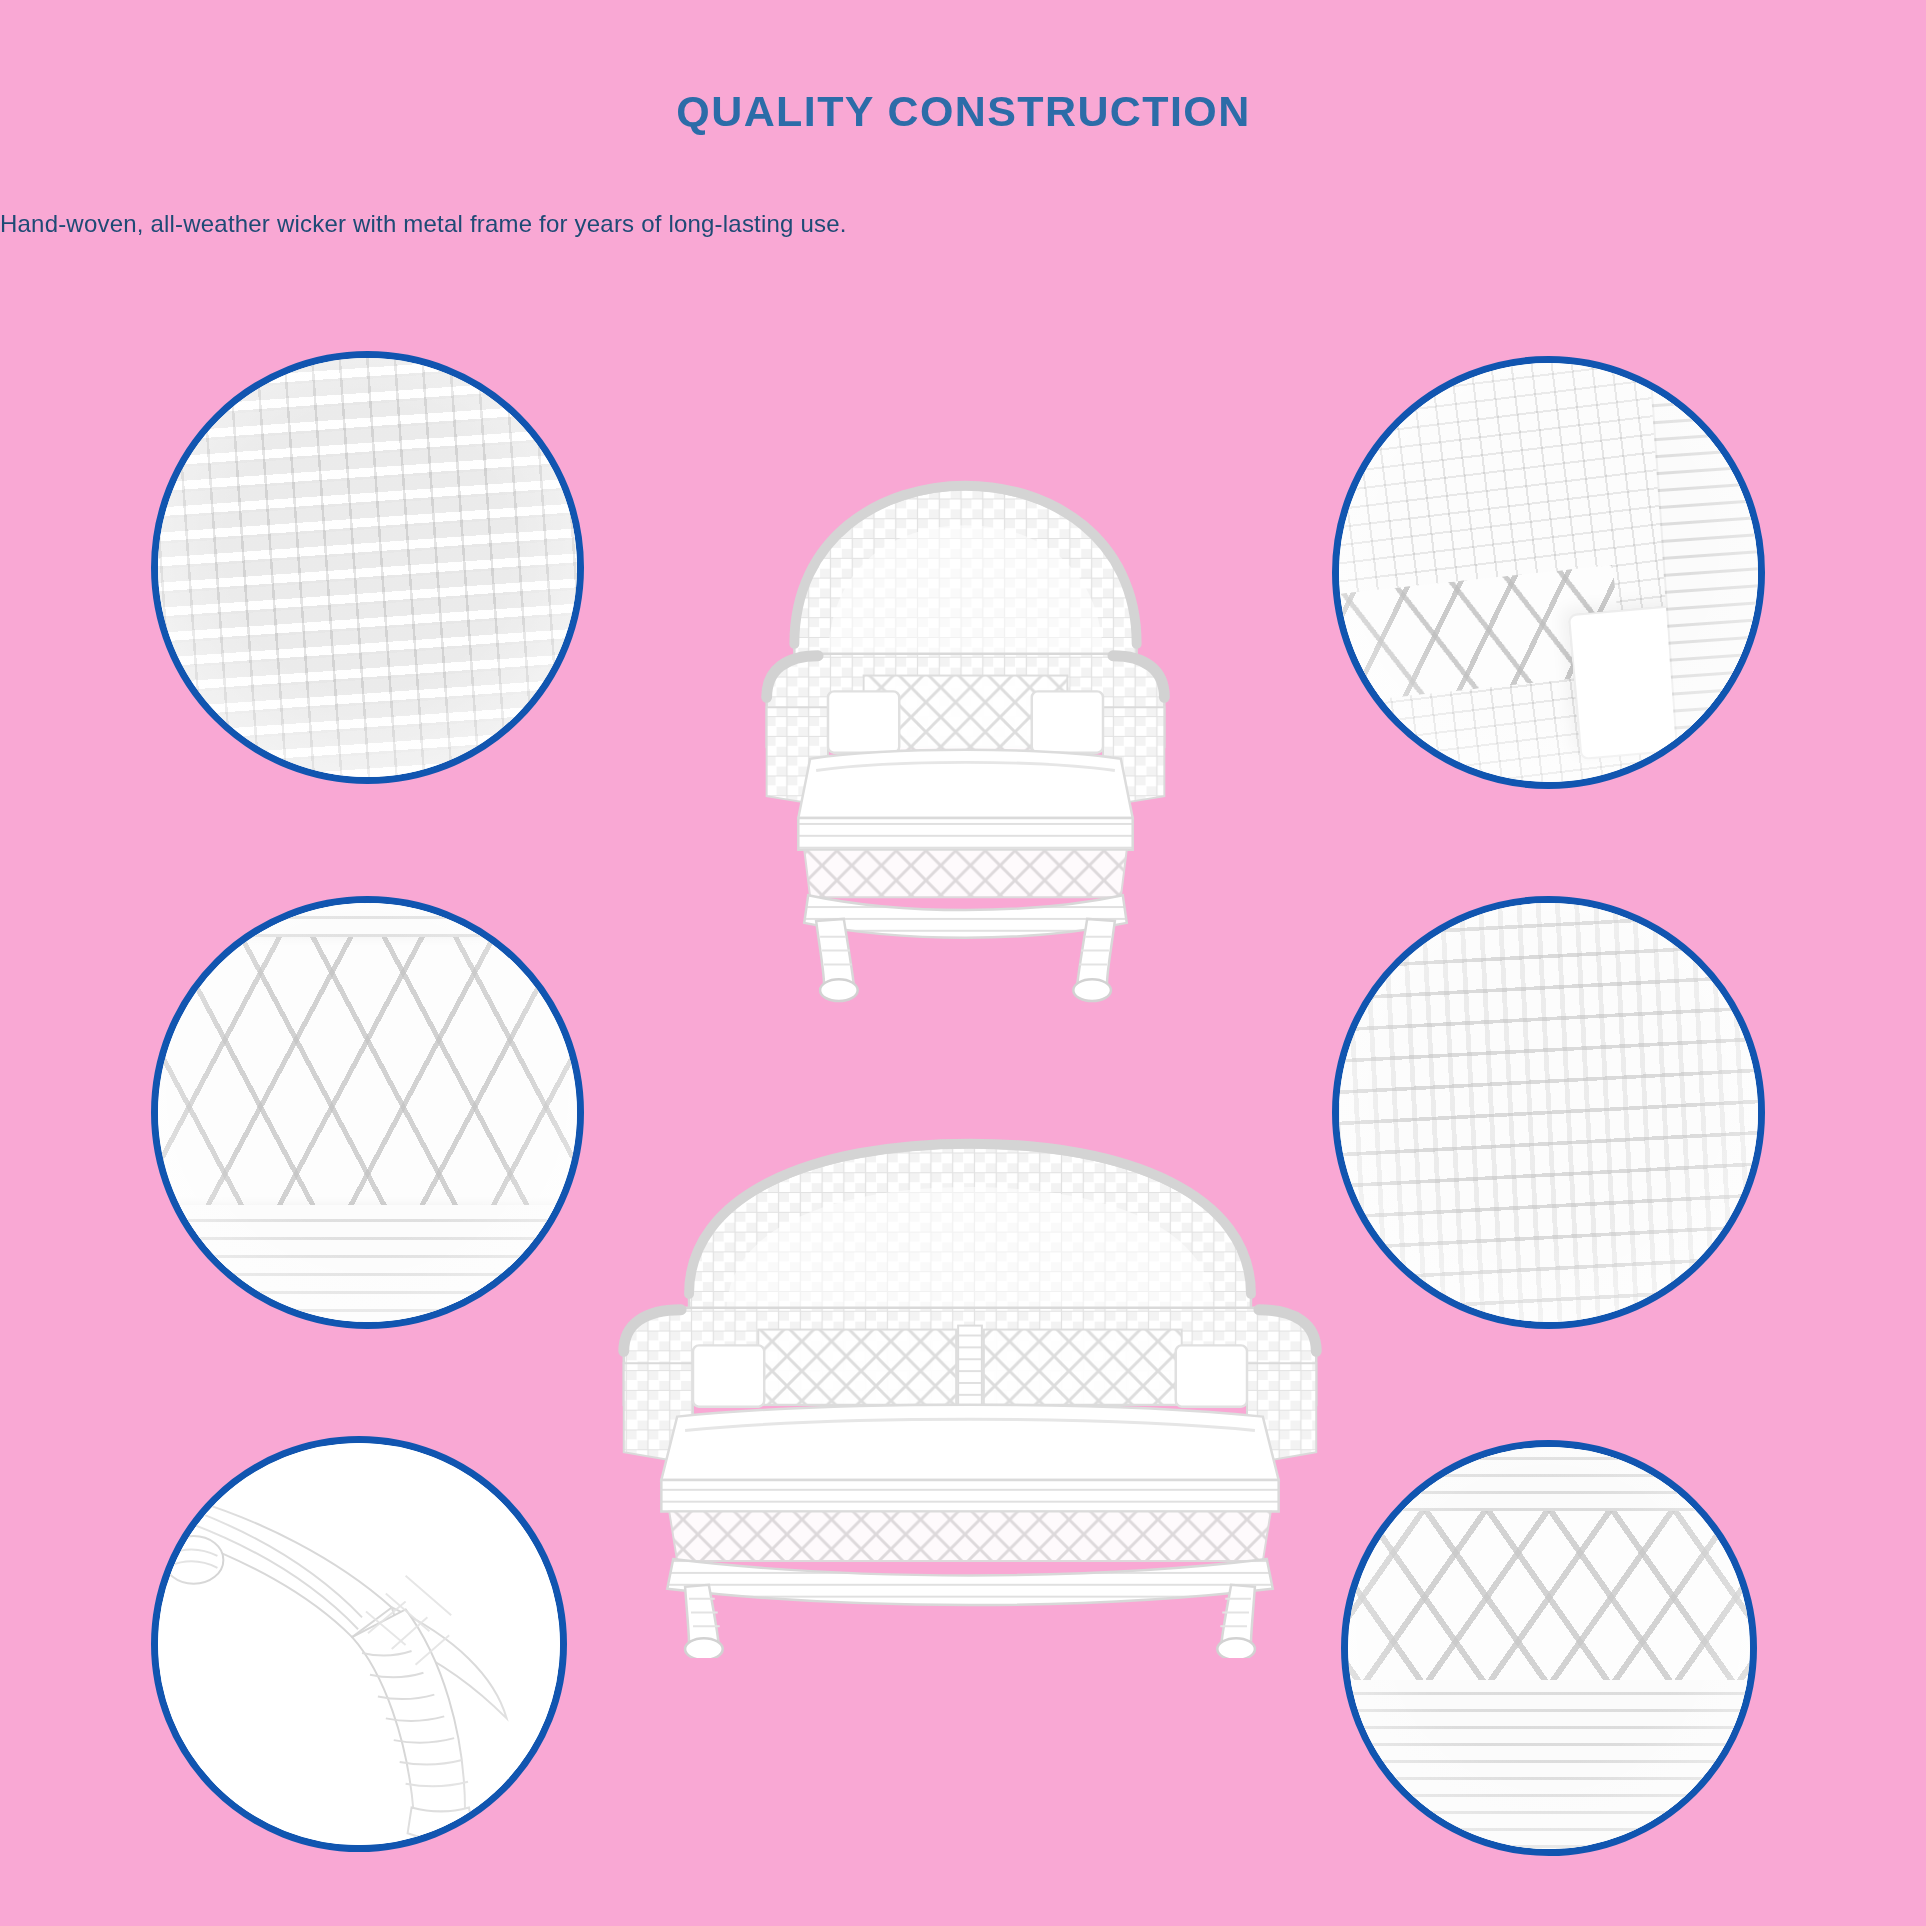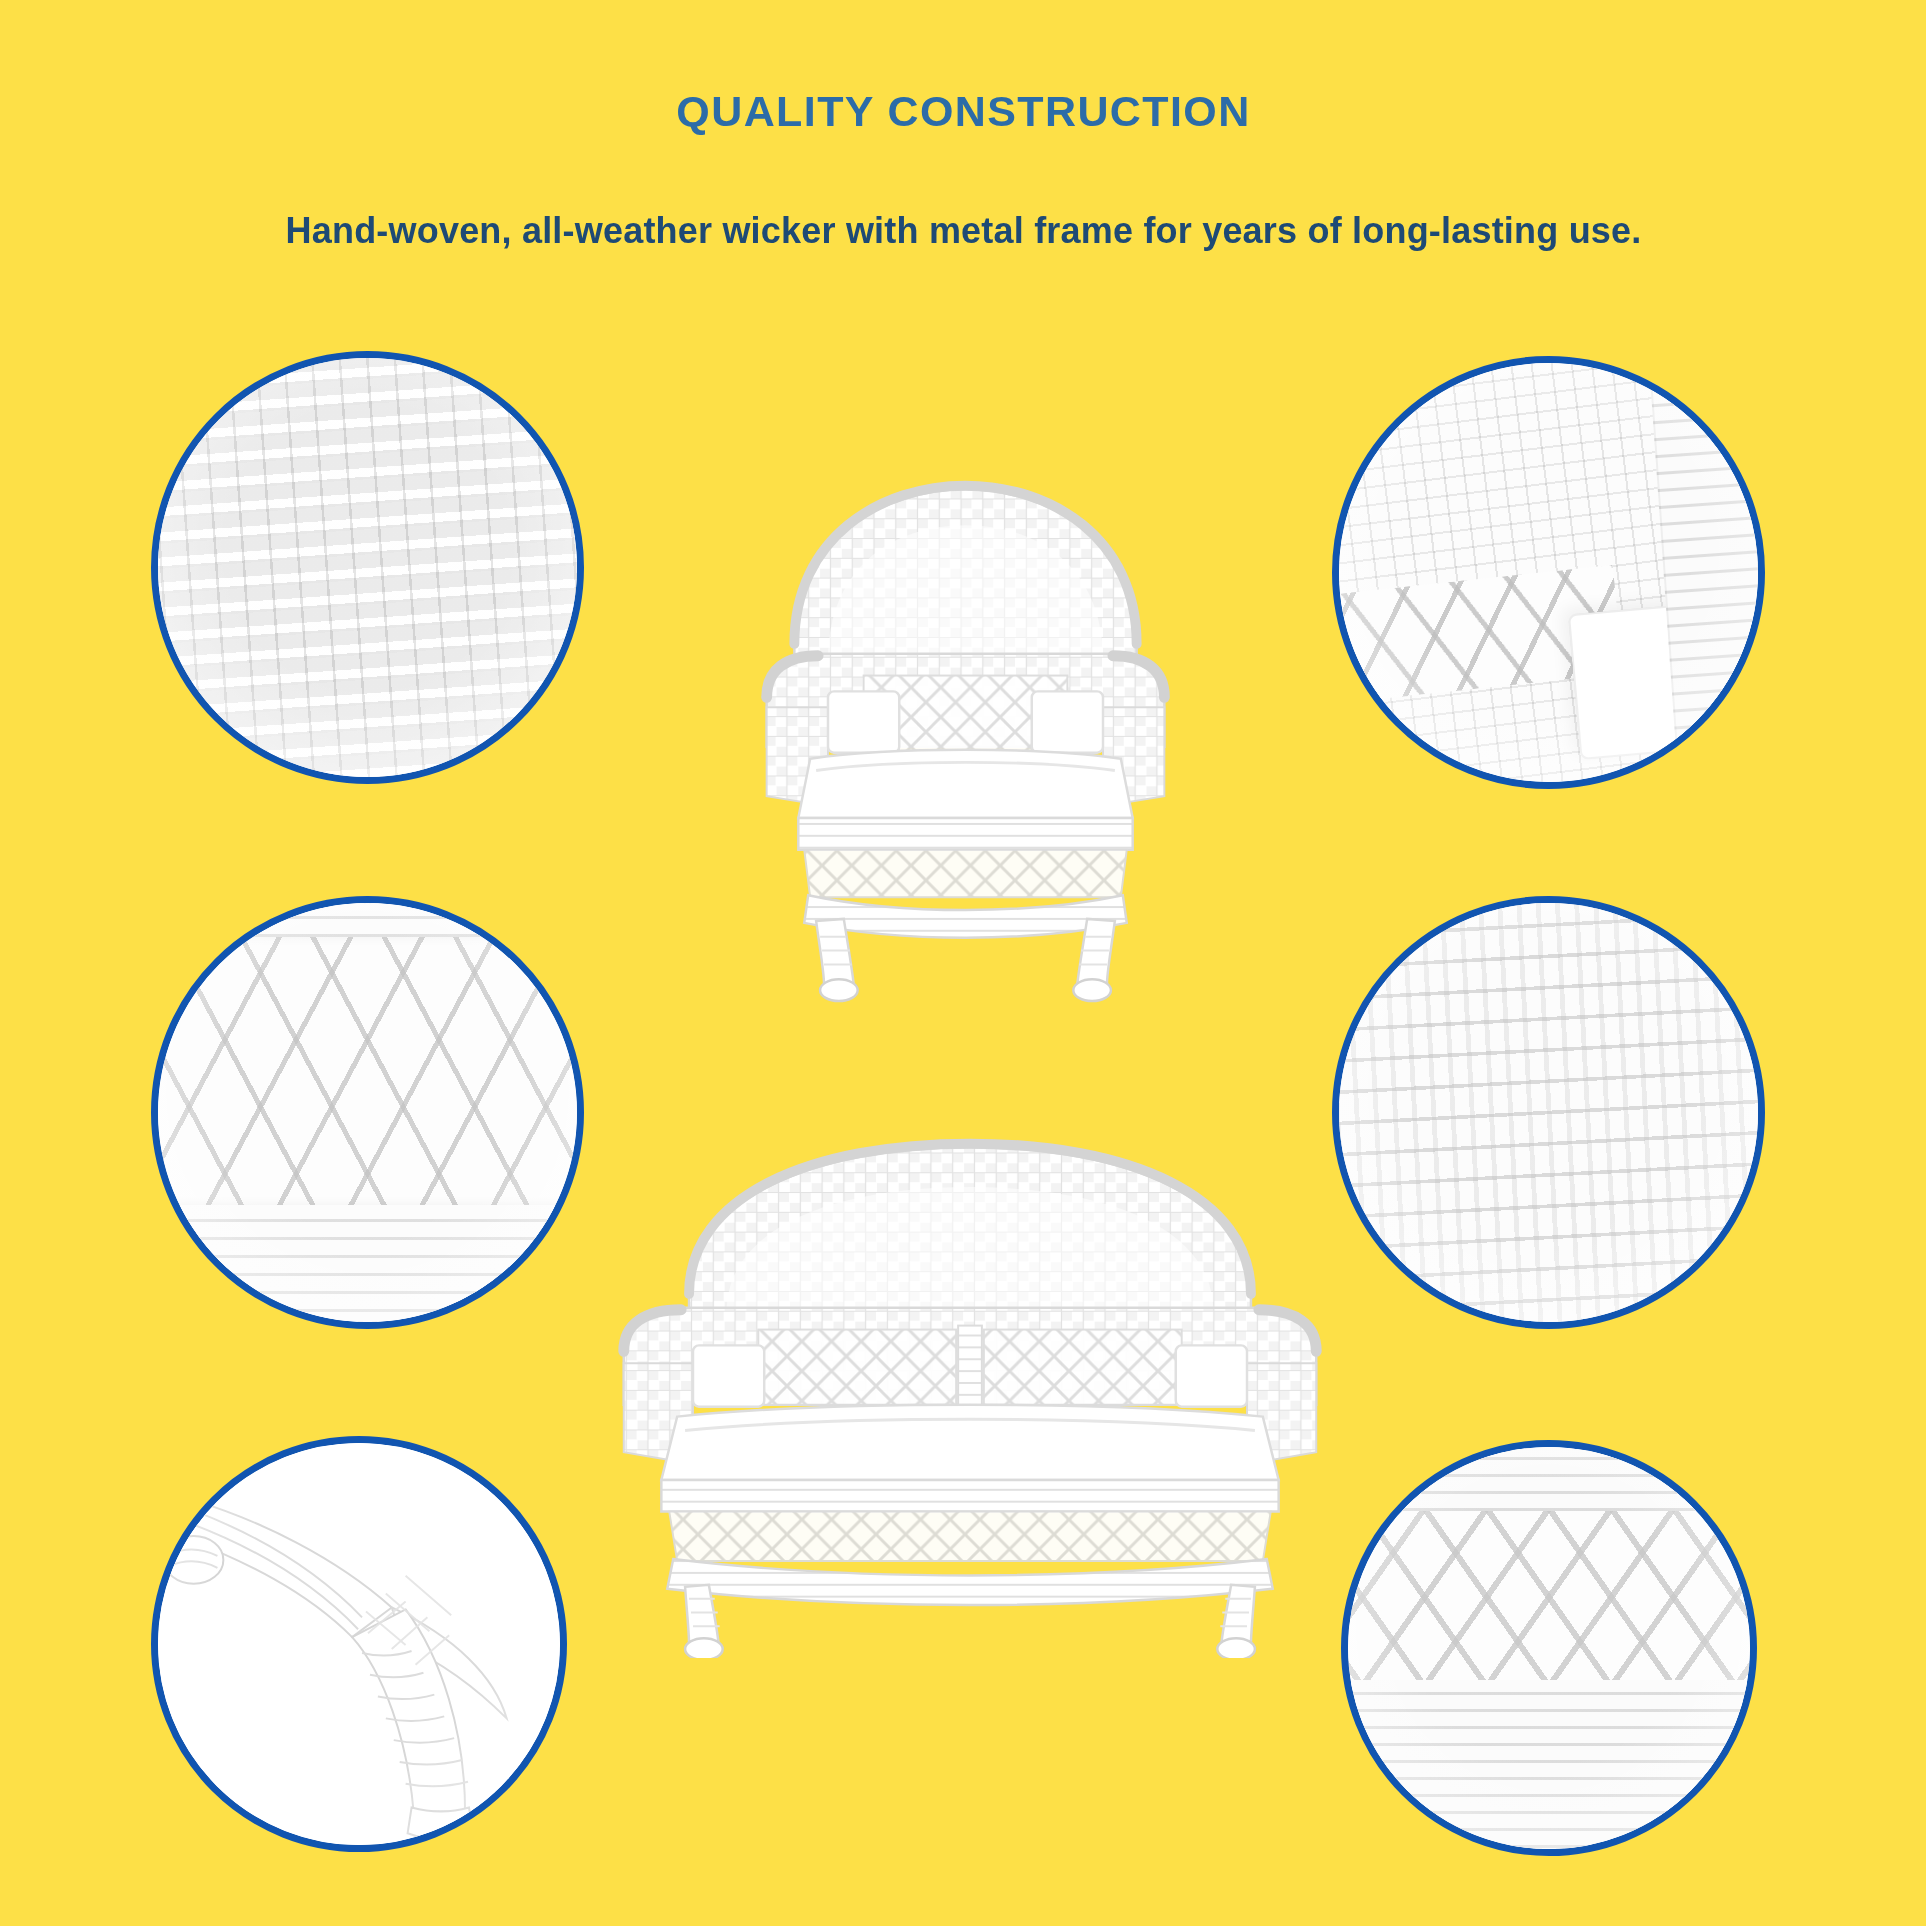--- a/index.html
+++ b/index.html
@@ -12,43 +12,43 @@
     height: 1927px;
     font-family: "Liberation Sans", sans-serif;
     color: #1f3f6e;
     overflow: hidden;
     position: relative;
   }
 
   .page {
     position: absolute;
     inset: 0;
-    background: #fde047;
+    background: #f9a8d4;
   }
 
   .headline {
     position: absolute;
     top: 87px;
     left: 0;
     width: 100%;
     text-align: center;
     font-size: 43px;
     font-weight: bold;
     letter-spacing: 1.4px;
     color: #2c6ca8;
   }
 
   .subhead {
     position: absolute;
     top: 210px;
     left: 0;
     width: 100%;
-    text-align: center;
-    font-size: 36px;
-    font-weight: bold;
+    text-align: left;
+    font-size: 24px;
+    font-weight: normal;
     color: #1e4a75;
     letter-spacing: 0.2px;
   }
 
   
   .callout {
     position: absolute;
     border-radius: 50%;
     border: 7px solid #1155b0;
     background: #ffffff;

